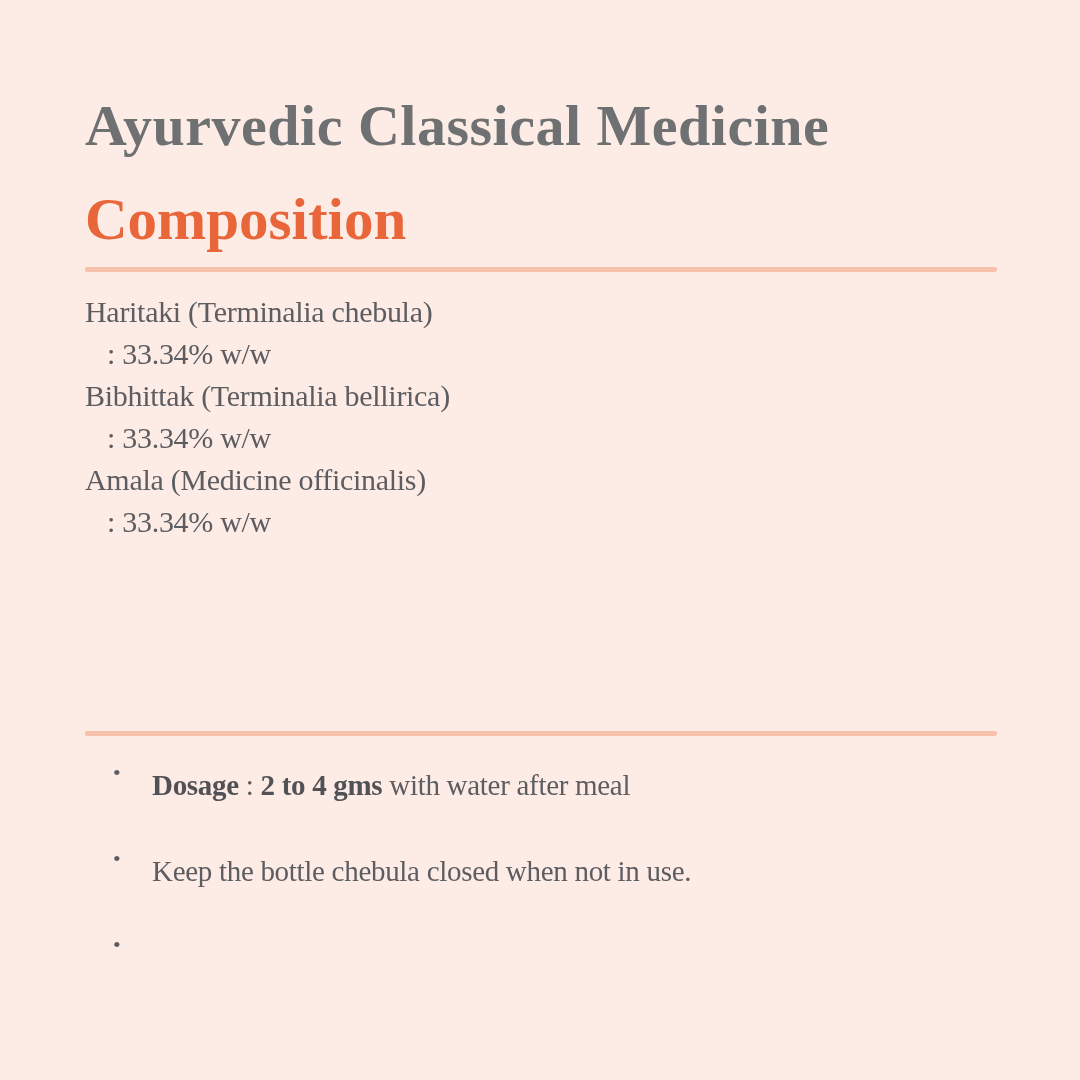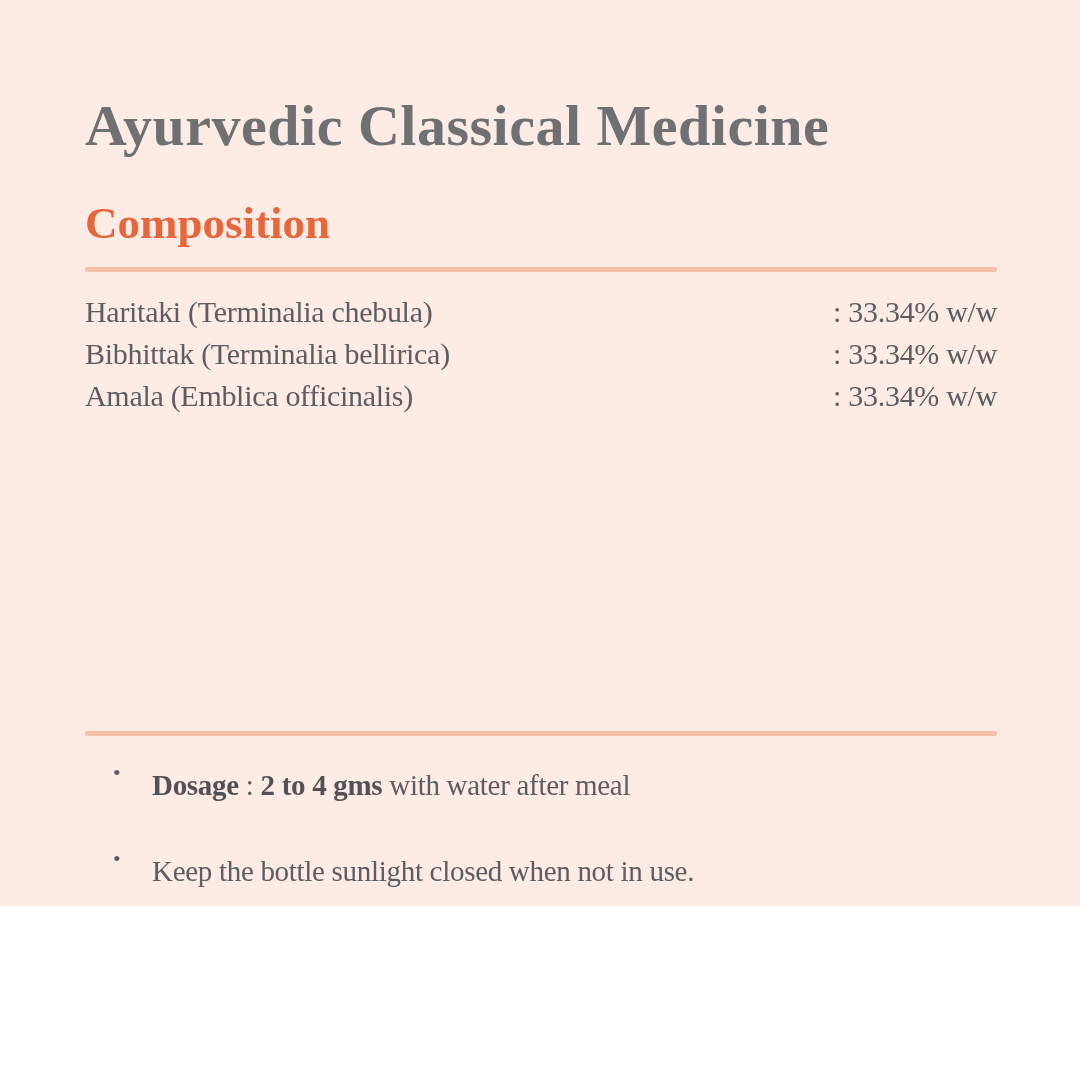--- a/index.html
+++ b/index.html
@@ -2,42 +2,42 @@
 <html><head>
 <meta charset="utf-8">
 <style>
   html, body {
     margin: 0;
     padding: 0;
   }
   .canvas {
     position: relative;
     width: 1080px;
-    height: 906px;
+    height: 1080px;
     background: #fdece6;
     font-family: "Liberation Serif", "DejaVu Serif", serif;
     overflow: hidden;
   }
   .title {
     position: absolute;
     left: 85px;
     top: 92px;
     margin: 0;
     font-size: 58px;
     font-weight: 600;
     letter-spacing: 0.5px;
     color: #6f7072;
     white-space: nowrap;
   }
   .section-heading {
     position: absolute;
     left: 85px;
-    top: 197px;
+    top: 185px;
     margin: 0;
-    font-size: 45px;
+    font-size: 59px;
     font-weight: 700;
     color: #e8663a;
     white-space: nowrap;
     font-family: Liberation Serif, serif;
   }
   .divider {
     position: absolute;
     left: 85px;
     width: 912px;
     height: 5px;
@@ -55,25 +55,26 @@
     box-sizing: border-box;
   }
   .row {
     display: flex;
     justify-content: space-between;
     align-items: baseline;
     line-height: 42px;
     font-size: 30px;
     letter-spacing: -0.3px;
     color: #5d5d61;
+    flex-direction: column;
   }
   .row-value {
     width: 200px;
     flex: 0 0 auto;
-    text-align: right;
+    text-align: center;
     padding-left: 8px;
     box-sizing: border-box;
   }
   .bullets {
     position: absolute;
     left: 113px;
     top: 752px;
     width: 890px;
     font-size: 29px;
     letter-spacing: -0.3px;
@@ -114,37 +115,37 @@
   <div class="rows">
     <div class="row">
       <span class="row-name">Haritaki (Terminalia chebula)</span>
       <span class="row-value">: 33.34% w/w</span>
     </div>
     <div class="row">
       <span class="row-name">Bibhittak (Terminalia bellirica)</span>
       <span class="row-value">: 33.34% w/w</span>
     </div>
     <div class="row">
-      <span class="row-name">Amala (Emblica officinalis)</span>
+      <span class="row-name">Amala (Medicine officinalis)</span>
       <span class="row-value">: 33.34% w/w</span>
     </div>
   </div>
 
   <div class="divider divider-bottom"></div>
 
   <div class="bullets">
 
     <div class="bullet">
       <span class="dot">•</span>
       <p class="bullet-text"><strong>Dosage</strong><span> : </span><strong>2 to 4 gms</strong><span> with water after meal</span><br></p>
     </div>
 
     <div class="bullet">
       <span class="dot">•</span>
-      <p class="bullet-text">Keep the bottle sunlight closed when not in use.</p>
+      <p class="bullet-text">Keep the bottle chebula closed when not in use.</p>
     </div>
 
     <div class="bullet">
       <span class="dot">•</span>
       <p class="bullet-text"><br></p>
     </div>
 
   </div>
 </div>
 

